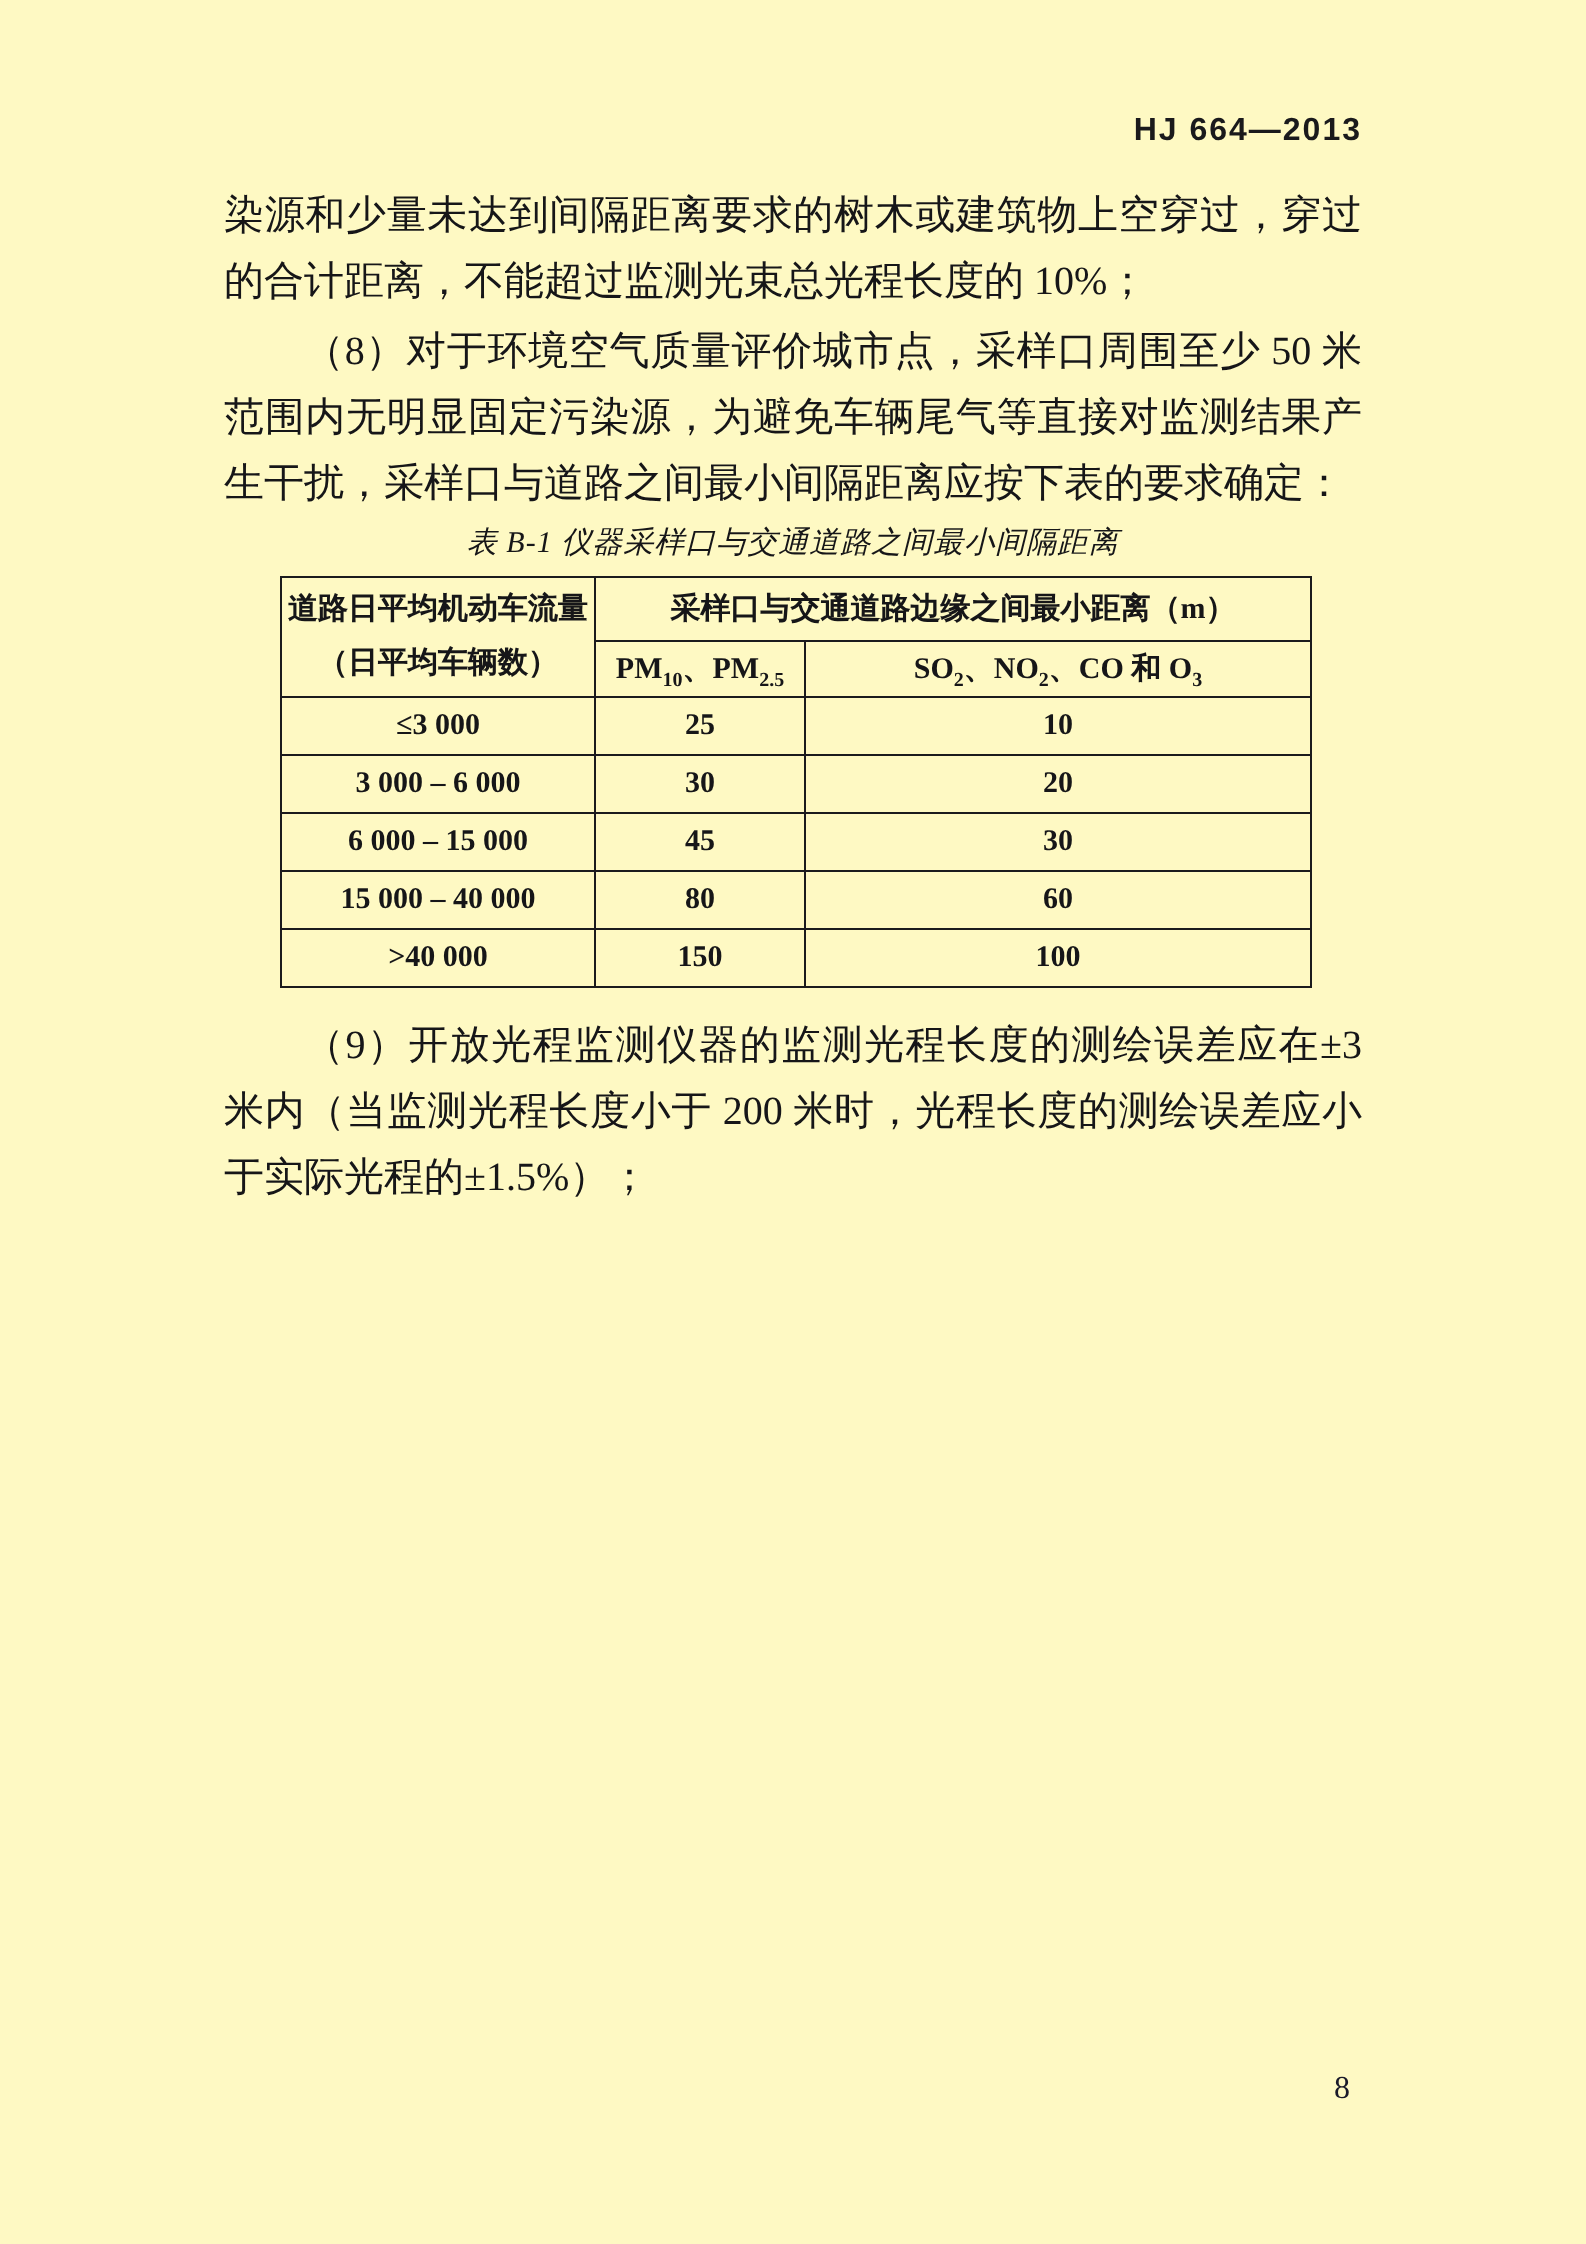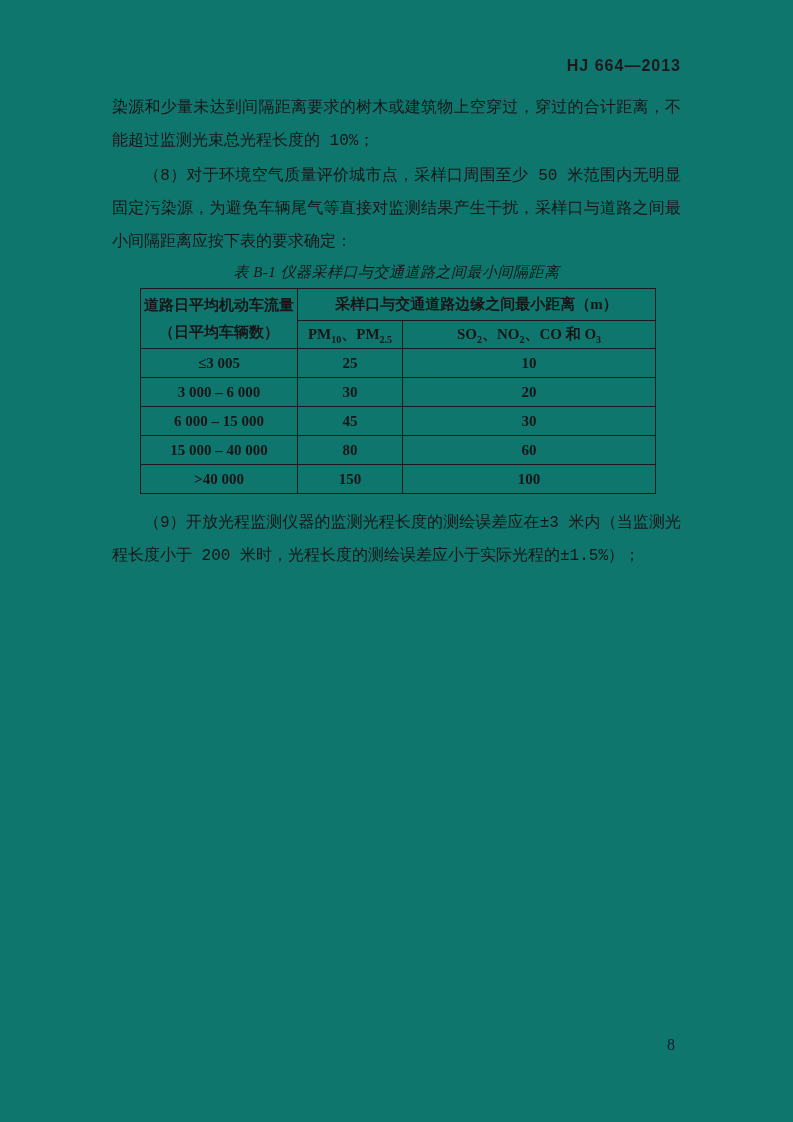--- a/index.html
+++ b/index.html
@@ -2,47 +2,46 @@
 <html><head>
 <meta charset="utf-8">
 <style>
   * { margin: 0; padding: 0; box-sizing: border-box; }
   html, body { background: #e8e8e8; }
   .page {
     position: relative;
     width: 793px;
     height: 1122px;
     margin: 0 auto;
-    background: #0f766e;
+    background: #fef9c3;
     font-family: "Liberation Serif", "DejaVu Serif", serif;
     color: #161618;
     overflow: hidden;
   }
   .doc-header {
     padding: 57px 112px 0 112px;
     text-align: right;
   }
   .standard-code {
     font-family: "Liberation Sans", "DejaVu Sans", sans-serif;
     font-weight: bold;
     font-size: 16px;
     letter-spacing: 1px;
     color: #1a1a1c;
   }
   .content {
     margin: 17px 112px 0 112px;
     width: 569px;
   }
   .para {
-    font-size: 16px;
+    font-size: 20px;
     line-height: 33px;
     text-align: justify;
     margin-bottom: 2px;
     word-break: break-all;
-    font-family: Liberation Mono, monospace;
   }
   .para.indent { text-indent: 2em; }
   .table-title {
     margin-top: 2px;
     text-align: center;
     font-size: 15px;
     line-height: 22px;
     letter-spacing: 0.5px;
     font-style: italic;
   }
@@ -107,21 +106,21 @@
             <div class="cell-2line">道路日平均机动车流量</div>
             <div class="cell-2line">（日平均车辆数）</div>
           </th>
           <th colspan="2">采样口与交通道路边缘之间最小距离（m）</th>
         </tr>
         <tr class="hdr2">
           <th><span>PM</span><sub>10</sub><span>、PM</span><sub>2.5</sub></th>
           <th><span>SO</span><sub>2</sub><span>、NO</span><sub>2</sub><span>、CO 和 O</span><sub>3</sub></th>
         </tr>
         <tr class="body">
-          <td>≤3 005</td>
+          <td>≤3 000</td>
           <td>25</td>
           <td>10</td>
         </tr>
         <tr class="body">
           <td>3 000 – 6 000</td>
           <td>30</td>
           <td>20</td>
         </tr>
         <tr class="body">
           <td>6 000 – 15 000</td>

